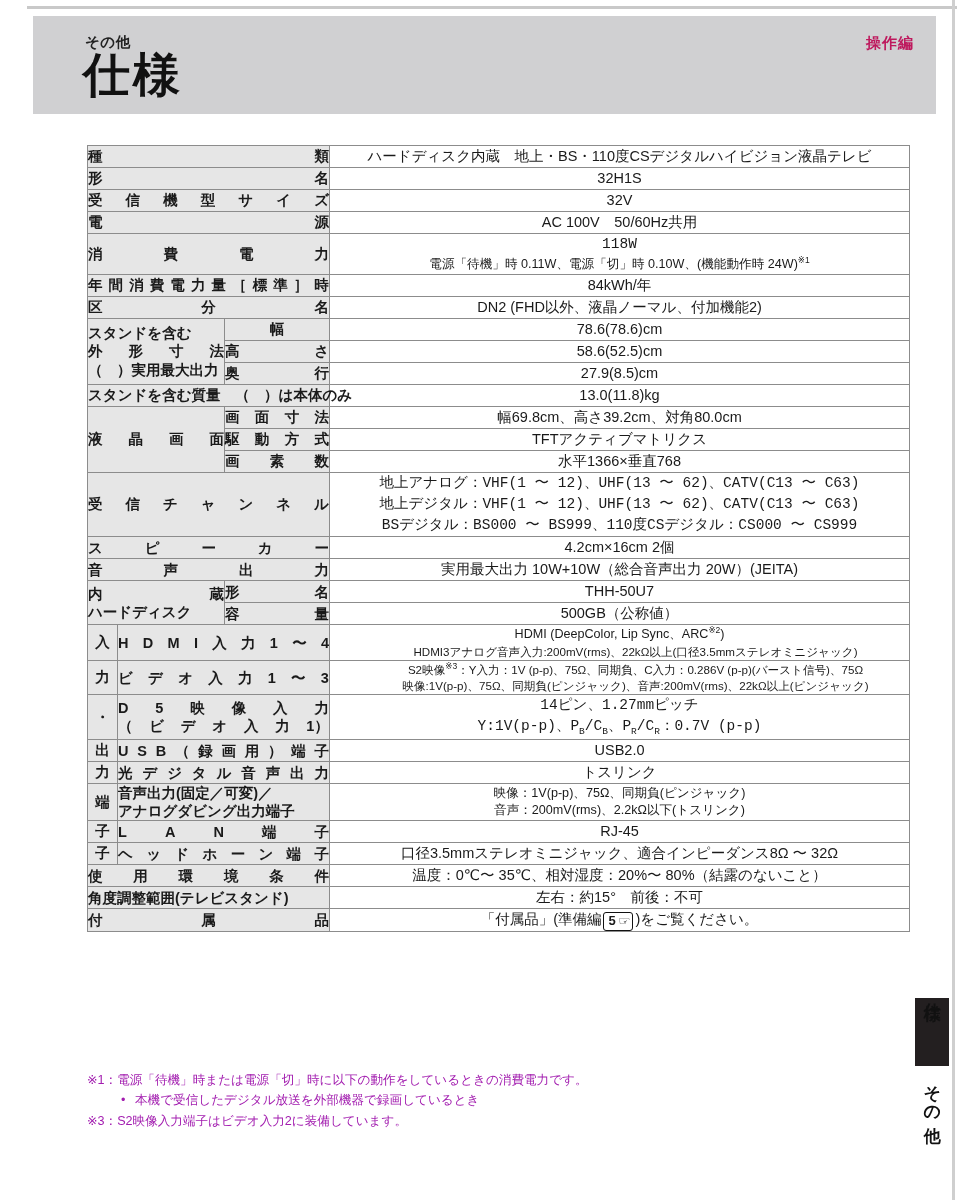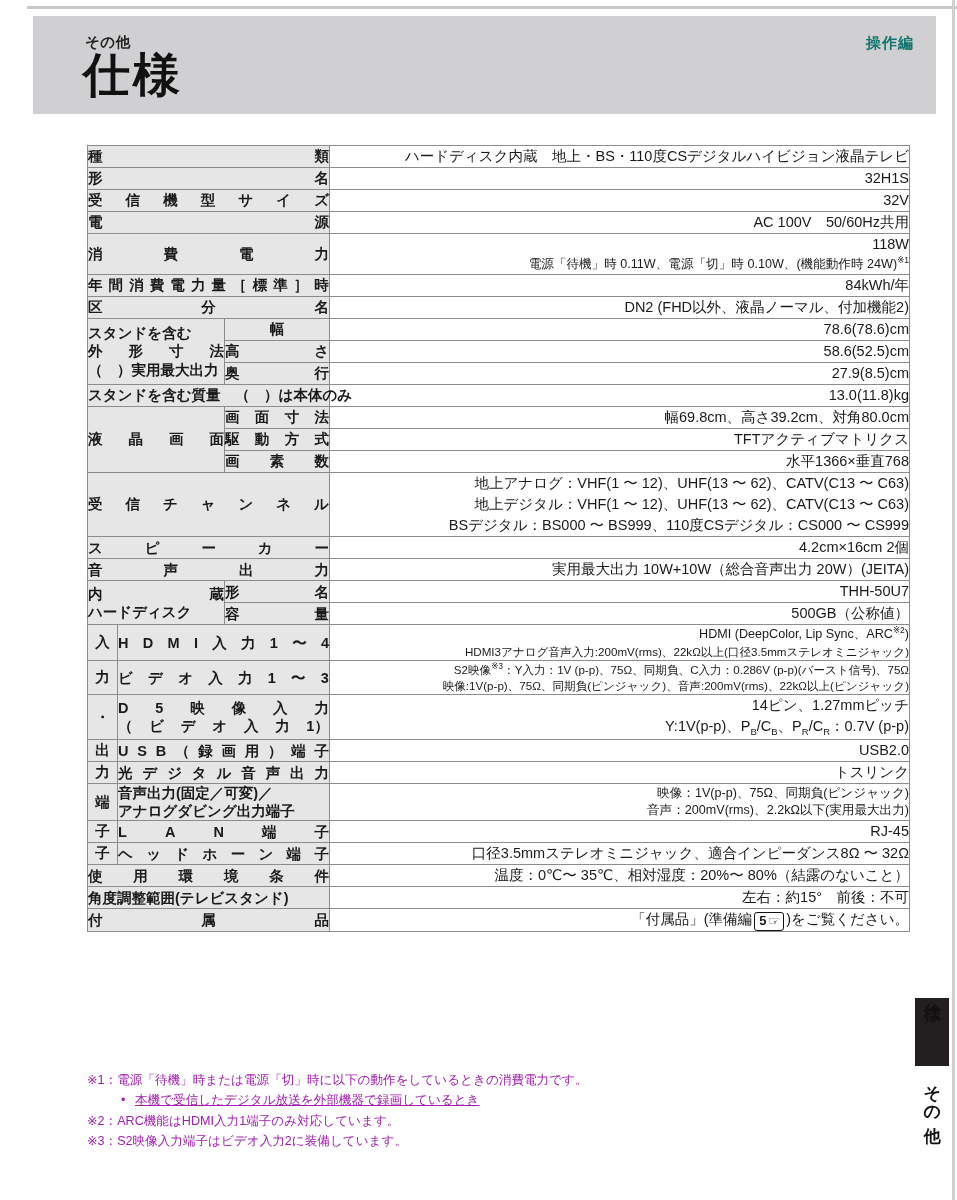--- a/index.html
+++ b/index.html
@@ -59,21 +59,21 @@
     line-height: 1.15;
     color: #111;
   }
   #header .edition {
     position: absolute;
     right: 22px;
     top: 18px;
     font-size: 15px;
     font-weight: 700;
     letter-spacing: 1px;
-    color: #0f766e;
+    color: #be185d;
   }
 
   
   #side-tabs {
     position: absolute;
     right: 8px;
     top: 990px;
     width: 34px;
     text-align: center;
   }
@@ -131,37 +131,37 @@
     width: 100%;
   }
   .lbl .sp > span { display: inline-block; }
   .lbl.center { text-align: center; }
   .lbl.plain  { text-align: left; }
 
   .val {
     background: #ffffff;
     font-size: 14.5px;
     color: #1a1a1a;
-    text-align: right;
+    text-align: center;
     padding: 4px 6px;
     line-height: 1.45;
   }
   .val .small {
     font-size: 12.6px;
     display: block;
     line-height: 1.4;
   }
   .val .tiny {
     font-size: 11.6px;
     display: block;
     line-height: 1.4;
     white-space: nowrap;
     padding-left: 32px;
   }
-  .val .big { display: block; }
+  .val .big { display: block; font-family: Liberation Mono, monospace; }
   sup.mark {
     font-size: 8.5px;
     vertical-align: super;
     letter-spacing: 0;
   }
   sub.sb {
     font-size: 9.5px;
     vertical-align: sub;
   }
 
@@ -203,21 +203,20 @@
     top: 1070px;
     width: 830px;
     font-size: 12.6px;
     line-height: 1.62;
     color: #a21caf;
   }
   #footnotes .fn { white-space: nowrap; }
   #footnotes .fn-sub {
     margin-left: 34px;
     white-space: nowrap;
-    text-decoration: underline;
   }
   #footnotes .fn-sub .bullet {
     display: inline-block;
     width: 14px;
   }
 </style>
 </head>
 <body>
 
 <div id="page">
@@ -599,21 +598,21 @@
       </tr>
 
       <tr>
         <td class="spine">端</td>
         <td class="lbl plain" colspan="2">
           <div>音声出力(固定／可変)／</div>
           <div>アナログダビング出力端子</div>
         </td>
         <td class="val">
           <span class="small">映像：1V(p-p)、75Ω、同期負(ピンジャック)</span>
-          <span class="small">音声：200mV(rms)、2.2kΩ以下(実用最大出力)</span>
+          <span class="small">音声：200mV(rms)、2.2kΩ以下(トスリンク)</span>
         </td>
       </tr>
 
       <tr>
         <td class="spine">子</td>
         <td class="lbl" colspan="2">
           <span class="sp">
               <span>L</span>
               <span>A</span>
               <span>N</span>
@@ -675,16 +674,15 @@
             </span><span>)をご覧ください。</span>
         </td>
       </tr>
 
     </tbody>
   </table>
 
   <div id="footnotes">
     <div class="fn">※1：電源「待機」時または電源「切」時に以下の動作をしているときの消費電力です。</div>
     <div class="fn-sub"><span class="bullet">•</span><span>本機で受信したデジタル放送を外部機器で録画しているとき</span></div>
-    <div class="fn">※2：ARC機能はHDMI入力1端子のみ対応しています。</div>
     <div class="fn">※3：S2映像入力端子はビデオ入力2に装備しています。</div>
   </div>
 </div>
 
 </body></html>

